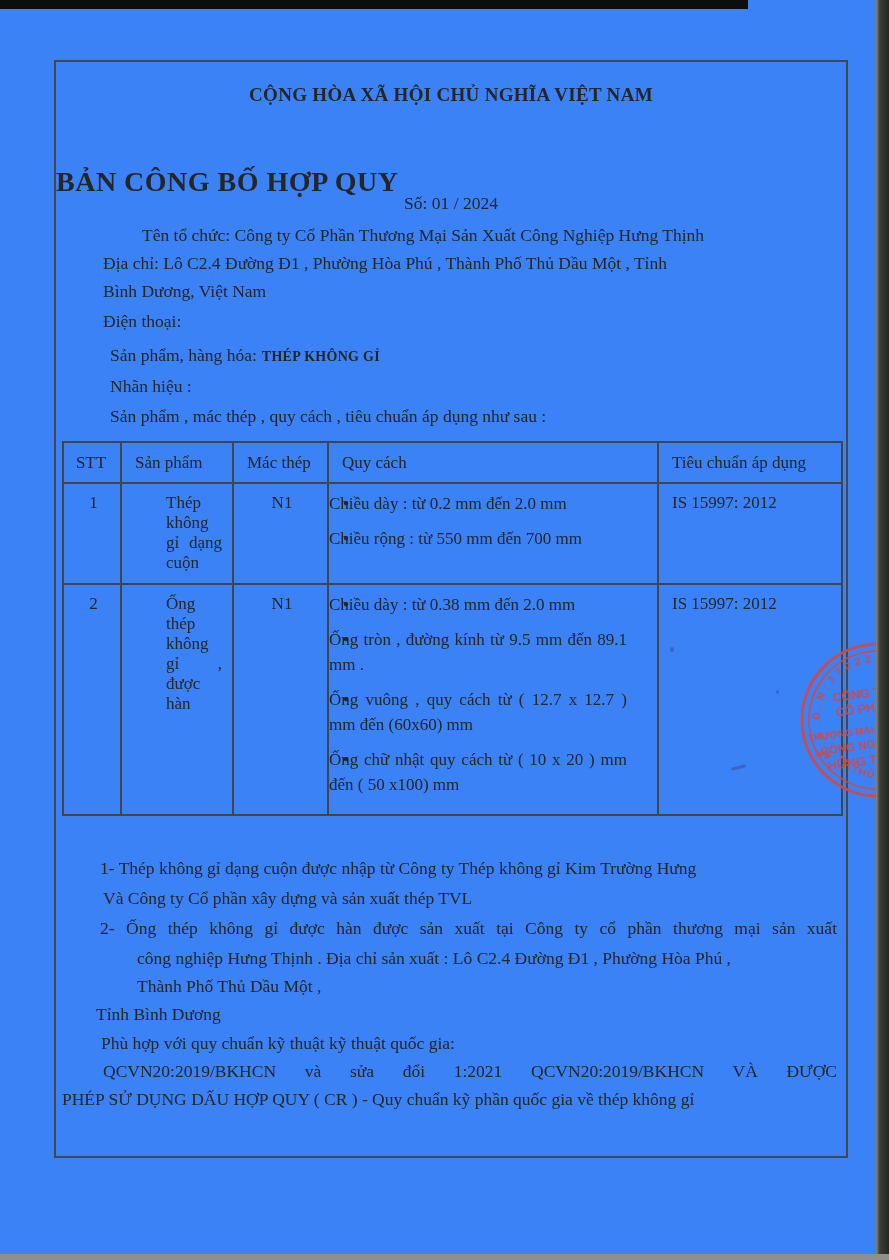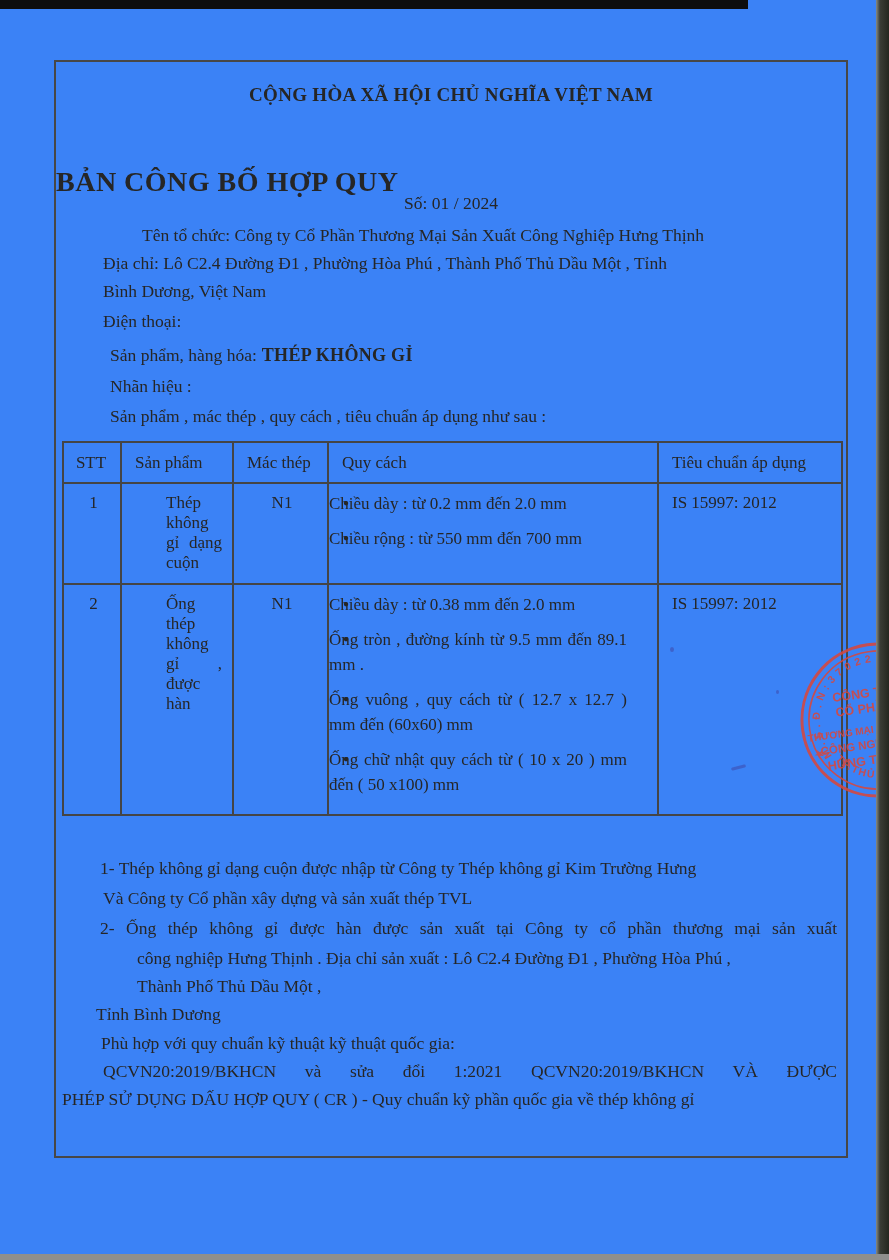--- a/index.html
+++ b/index.html
@@ -35,21 +35,21 @@
   
   .info { position:absolute; top:163px; left:0; width:100%; font-size:17.5px; }
   .info .ln { position:absolute; white-space:nowrap; }
   .ln-org     { top:0;    left:47px;margin-left:39px; }
   .ln-addr1   { top:28px; left:47px; }
   .ln-addr2   { top:56px; left:47px; }
   .ln-phone   { top:86px; left:47px; }
   .ln-product { top:120px; left:54px; }
   .ln-brand   { top:151px; left:54px; }
   .ln-intro   { top:181px; left:54px; }
-  .ln-product b { font-size:18px; letter-spacing:.3px; }
+  .ln-product b { font-size:14px; letter-spacing:.3px; }
   .lbl { margin-right:5px;margin-top:42px; }
 
   
   table.spec {
     position:absolute; left:6px; top:379px; width:779px;
     border-collapse:collapse; table-layout:fixed; font-size:17px;
   }
   table.spec th, table.spec td { border:2px solid #454545; vertical-align:top; }
   col.c-stt  { width:58px; }  col.c-sp  { width:112px; }
   col.c-mac  { width:95px; }  col.c-qc  { width:330px; }

